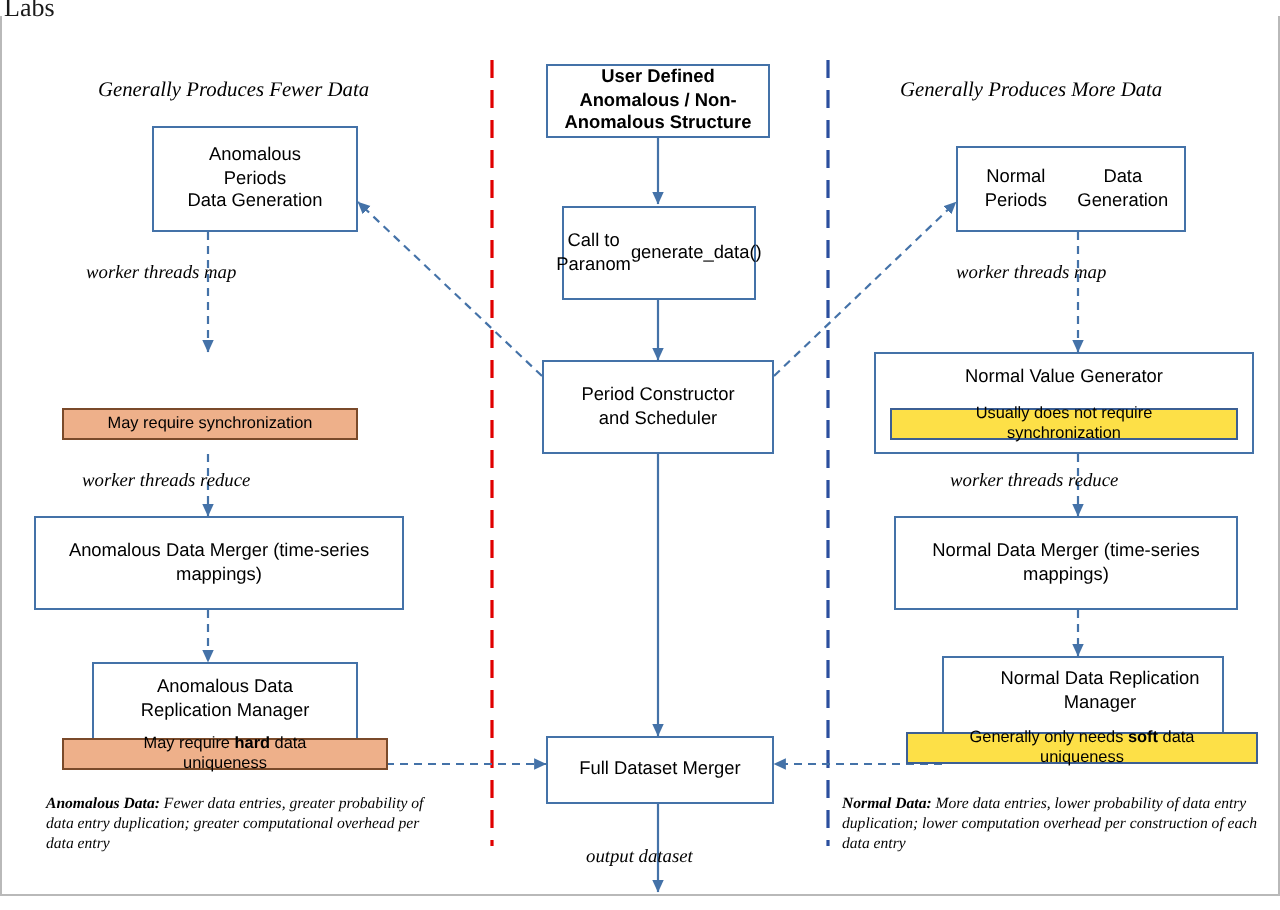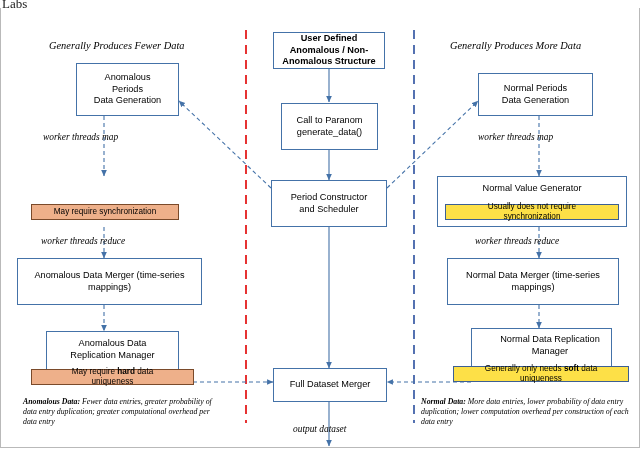--- a/index.html
+++ b/index.html
@@ -126,21 +126,21 @@
 
     <div class="hdr" style="left:48px;top:32px;">Generally Produces Fewer Data</div>
     <div class="hdr" style="left:449px;top:32px;">Generally Produces More Data</div>
 
     <div class="box strong" style="left:272px;top:24px;width:112px;height:37px;flex-direction:column;">
       <span>User Defined</span>
       <span>Anomalous / Non-</span>
       <span>Anomalous Structure</span>
     </div>
 
-    <div class="box" style="left:280px;top:95px;width:97px;height:47px;flex-direction:column;">
+    <div class="box" style="left:280px;top:95px;width:97px;height:47px;flex-direction:row;">
       <span>Call to Paranom</span>
       <span>generate_data()</span>
     </div>
 
     <div class="box" style="left:270px;top:172px;width:116px;height:47px;flex-direction:column;">
       <span>Period Constructor</span>
       <span>and Scheduler</span>
     </div>
 
     <div class="box" style="left:272px;top:360px;width:114px;height:34px;">
@@ -173,21 +173,21 @@
       <span>Replication Manager</span>
     </div>
     <div class="note orange" style="left:30px;top:361px;width:163px;height:16px;">
       <span><span>May require </span><b>hard</b><span> data uniqueness</span></span>
     </div>
 
     <div class="foot" style="left:22px;top:389px;width:200px;">
       <b>Anomalous Data:</b><span> Fewer data entries, greater probability of data entry duplication; greater computational overhead per data entry</span>
     </div>
 
-    <div class="box" style="left:477px;top:65px;width:115px;height:43px;flex-direction:column;">
+    <div class="box" style="left:477px;top:65px;width:115px;height:43px;">
       <span>Normal Periods</span>
       <span>Data Generation</span>
     </div>
 
     <div class="lbl" style="left:477px;top:124px;">worker threads map</div>
 
     <div class="box" style="left:436px;top:168px;width:190px;height:51px;align-items:flex-start;padding-top:6px;">
       <span>Normal Value Generator</span>
     </div>
     <div class="note blue" style="left:444px;top:196px;width:174px;height:16px;">

